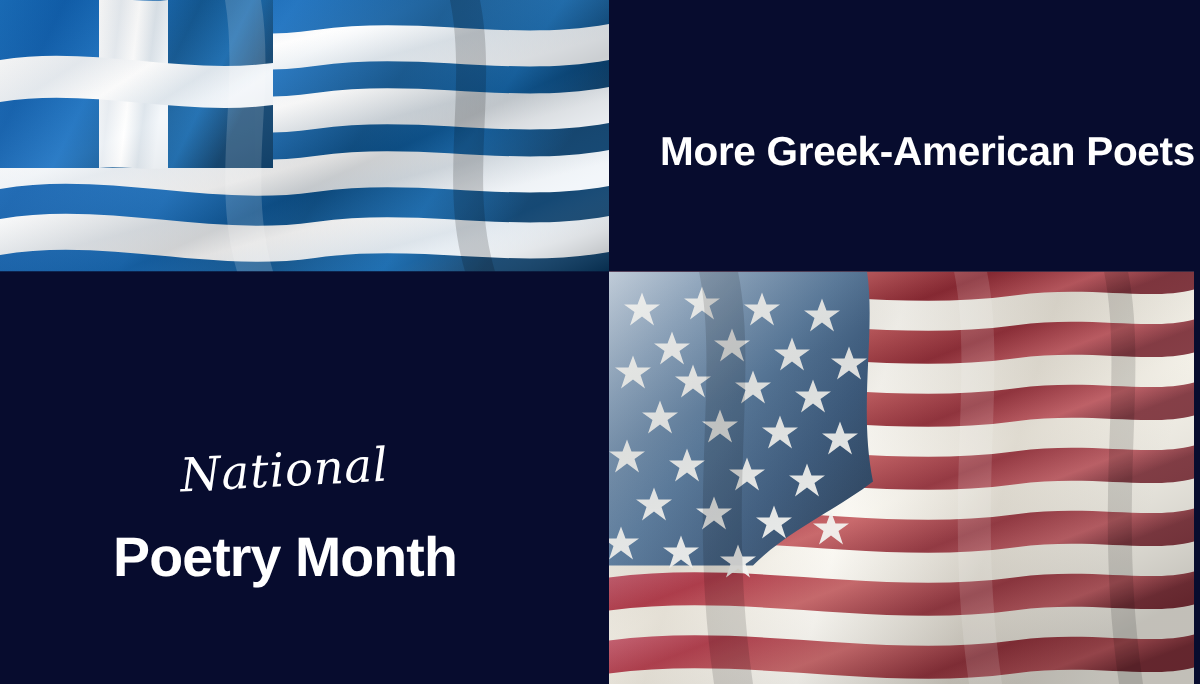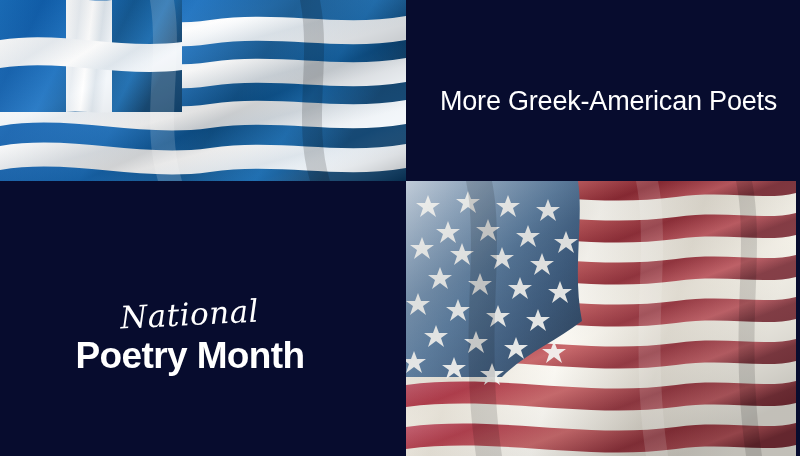--- a/index.html
+++ b/index.html
@@ -56,21 +56,21 @@
   }
 
   
   .headline {
     position: absolute;
     left: 440px;
     top: 85px;
     width: 345px;
     color: #ffffff;
     font-size: 27px;
-    font-weight: normal;
+    font-weight: bold;
     letter-spacing: -0.2px;
     line-height: 32px;
     white-space: nowrap;
   }
 
   
   .lockup {
     position: absolute;
     left: 0;
     top: 296px;
@@ -87,21 +87,21 @@
     letter-spacing: 0.5px;
     transform: rotate(-3deg);
     display: inline-block;
   }
   .bold-word {
     color: #ffffff;
     font-size: 37px;
     font-weight: bold;
     line-height: 44px;
     letter-spacing: -0.6px;
-    margin-top: 2px;
+    margin-top: 18px;
   }
 </style>
 </head>
 <body>
 
 <div class="canvas">
 
   <div class="navy-plate"></div>
 
   <div class="greek-block">

